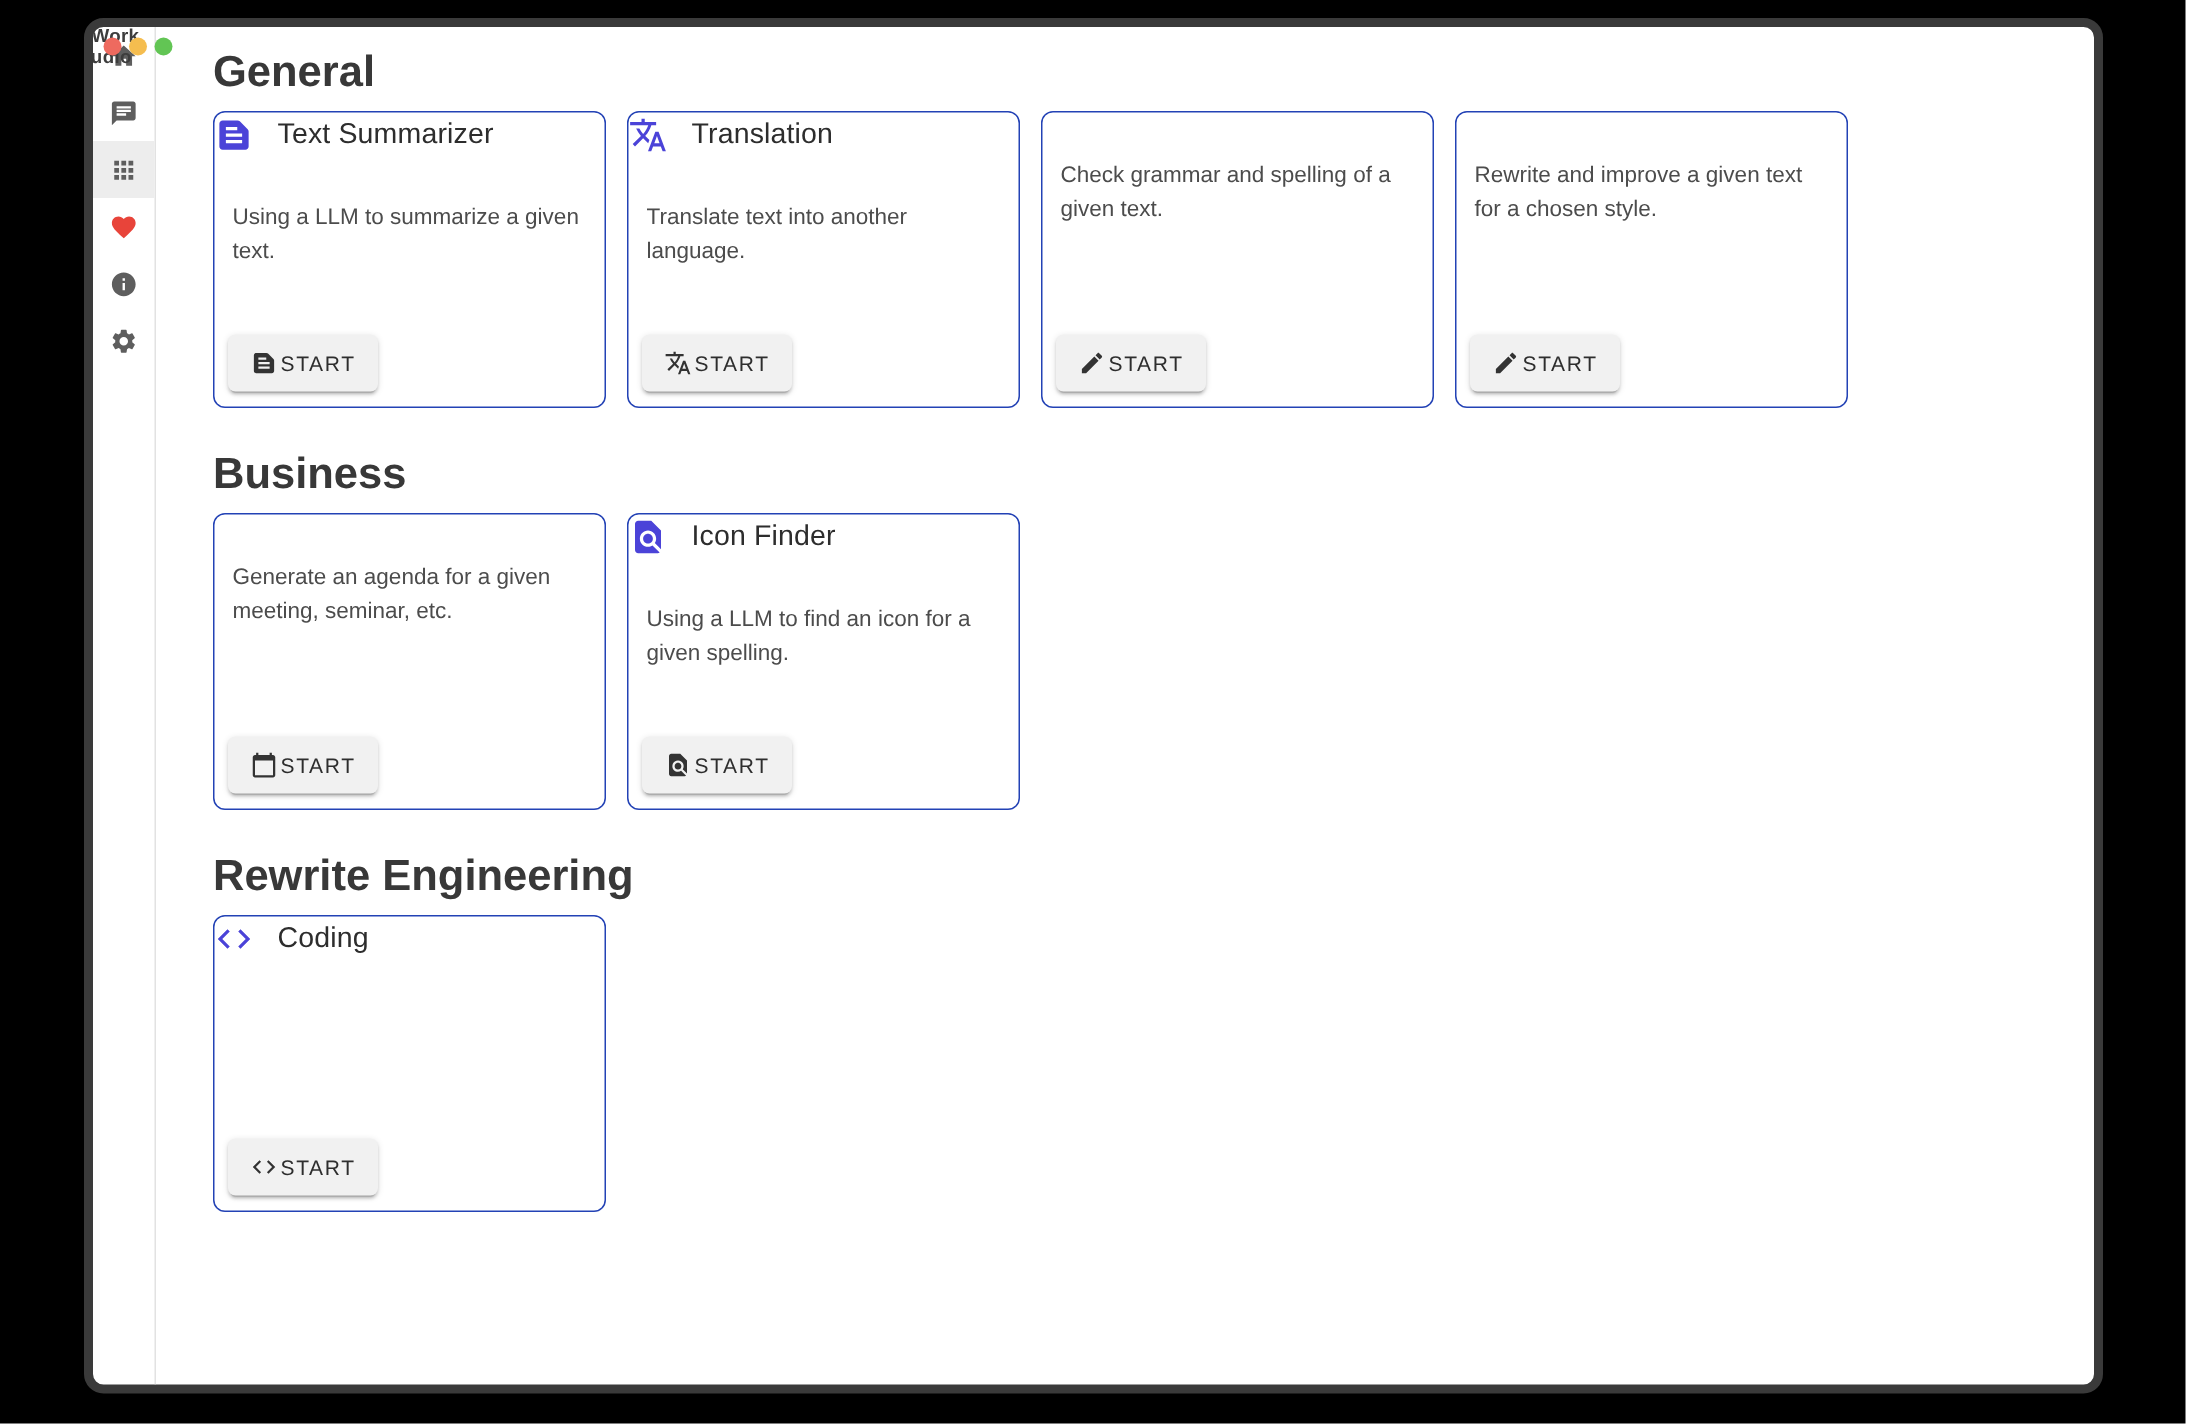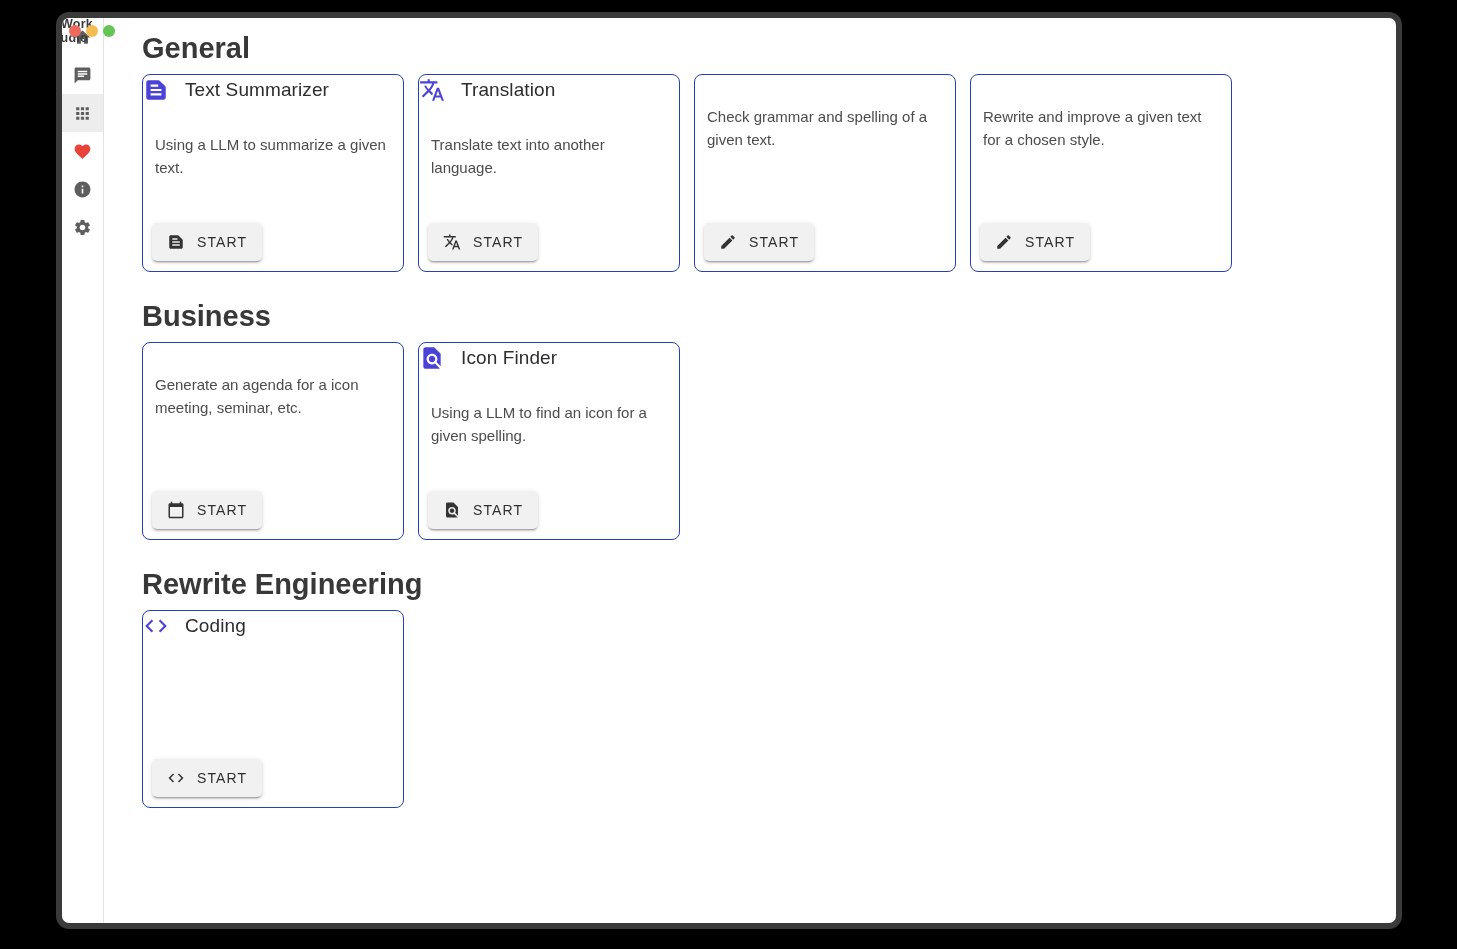--- a/index.html
+++ b/index.html
@@ -57,21 +57,21 @@
     padding:0;position:relative;
   }
   .card-head{display:flex;align-items:center;gap:16px;margin-top:2px;}
   .card-head svg{width:26px;height:26px;color:var(--indigo);flex:0 0 auto;}
   .card-title{font-size:19px;font-weight:500;color:#2d2d2d;letter-spacing:.1px;}
   .card-desc{
     margin:30px 12px 0;font-size:15px;line-height:23px;color:var(--text-desc);
   }
   .start-btn{
     position:absolute;left:9px;bottom:10px;
-    display:inline-flex;align-items:center;gap:12px;
+    display:inline-flex;align-items:center;gap:2px;
     height:38px;padding:0 15px;border:none;border-radius:5px;
     background:#f1f1f1;cursor:pointer;
     font-family:"Liberation Sans", sans-serif;
     font-size:14px;font-weight:500;letter-spacing:1.1px;color:#2e2e2e;
     box-shadow:0 3px 1px -2px rgba(0,0,0,.2),0 2px 2px 0 rgba(0,0,0,.14),0 1px 5px 0 rgba(0,0,0,.12);
   }
   .start-btn svg{width:18px;height:18px;color:#333;}
 </style>
 </head>
 <body>
@@ -170,21 +170,21 @@
                   </svg>
                   <span>START</span>
                 </button>
               </div>
             </div>
           </section>
           <section>
             <h2>Business</h2>
             <div class="card-row">
               <div class="card">
-                <p class="card-desc">Generate an agenda for a icon meeting, seminar, etc.</p>
+                <p class="card-desc">Generate an agenda for a given meeting, seminar, etc.</p>
                 <button class="start-btn">
                   <svg viewBox="0 0 24 24" fill="currentColor">
                     <path d="M20 3h-1V1h-2v2H7V1H5v2H4c-1.1 0-2 .9-2 2v16c0 1.1.9 2 2 2h16c1.1 0 2-.9 2-2V5c0-1.1-.9-2-2-2zm0 18H4V8h16v13z"></path>
                   </svg>
                   <span>START</span>
                 </button>
               </div>
               <div class="card">
                 <div class="card-head">
                   <svg viewBox="0 0 24 24" fill="currentColor">

